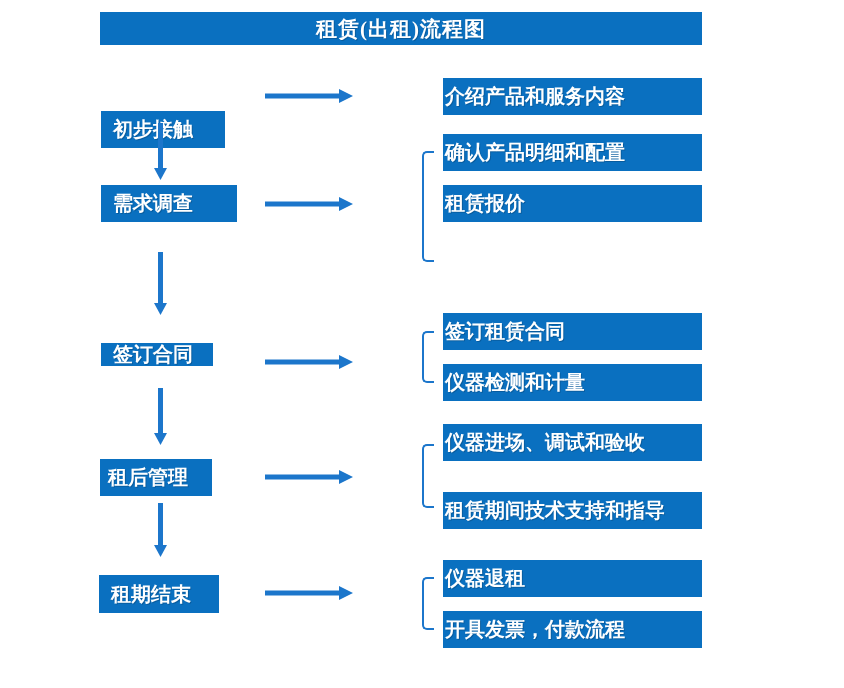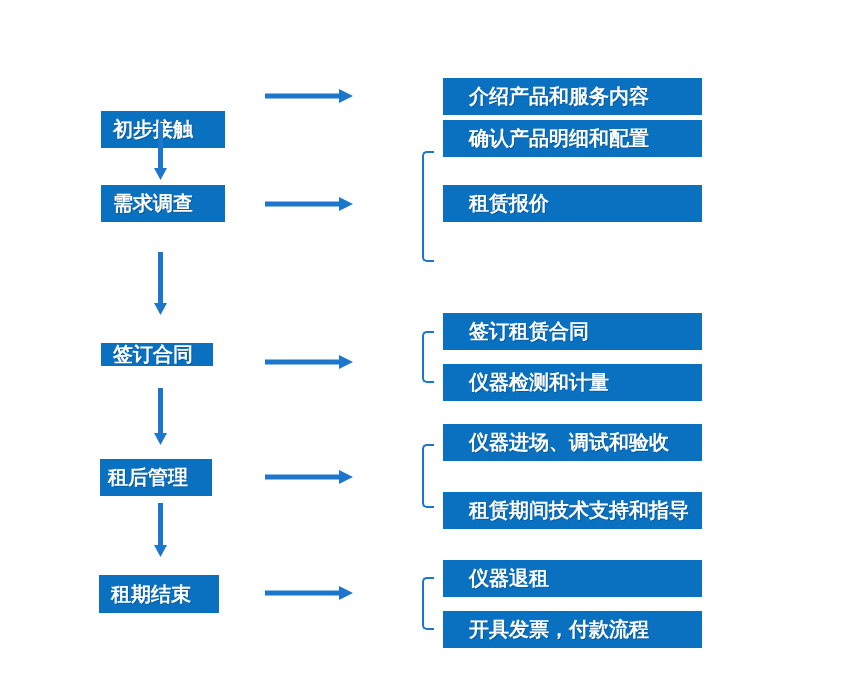--- a/index.html
+++ b/index.html
@@ -17,41 +17,44 @@
     position:absolute;background:var(--box-blue);color:var(--text-white);
     font-weight:bold;display:flex;align-items:center;
     text-shadow:1px 1px 0 rgba(0,0,0,0.18);box-sizing:border-box;
   }
   .title-bar{
     left:100px;top:12px;width:602px;height:33px;justify-content:center;
     font-size:21px;letter-spacing:1px;
   }
   .stage-box{font-size:20px;padding-left:12px;}
   .s1{left:101px;top:79px;width:124px;height:37px;margin-top:32px;}
-  .s2{left:101px;top:185px;width:124px;height:37px;}
+  .s2{left:101px;top:185px;width:136px;height:37px;}
   .s3{left:101px;top:343px;width:112px;height:23px;}
   .s4{left:100px;top:459px;width:112px;height:37px;padding-left:8px;}
   .s5{left:99px;top:575px;width:120px;height:38px;}
   .detail-box{
-    left:443px;width:259px;height:37px;font-size:20px;padding-left:26px;
+    left:443px;width:259px;height:37px;font-size:20px;padding-left:2px;
   }
   .harrow,.varrow{position:absolute;display:block;}
   .harrow line,.varrow line{stroke:var(--arrow-blue);stroke-width:5;}
   .harrow polygon,.varrow polygon{fill:var(--arrow-blue);}
   .bracket{
     position:absolute;left:422px;width:12px;
     border:2px solid var(--arrow-blue);border-right:none;
     border-radius:5px 0 0 5px;box-sizing:border-box;background:transparent;
   }
 </style>
 </head>
 <body>
 
 <div class="canvas">
 
+  <div class="bar title-bar">
+    <span>租赁(出租)流程图</span>
+  </div>
 
   <div class="bar stage-box s1">初步接触</div>
   <div class="bar stage-box s2">需求调查</div>
   <div class="bar stage-box s3">签订合同</div>
   <div class="bar stage-box s4">租后管理</div>
   <div class="bar stage-box s5">租期结束</div>
 
   <svg class="varrow" style="left:154px;top:123px" width="13" height="57">
     <line x1="6.5" y1="0" x2="6.5" y2="45"></line>
       <polygon points="0,45 13,45 6.5,57"></polygon>
@@ -90,21 +93,21 @@
       <polygon points="74,0 88,7 74,14"></polygon>
   </svg>
 
   <div class="bracket" style="top:151px;height:111px"></div>
   <div class="bracket" style="top:331px;height:52px"></div>
   <div class="bracket" style="top:444px;height:64px"></div>
   <div class="bracket" style="top:577px;height:53px"></div>
 
   <div class="bar detail-box" style="top:78px">介绍产品和服务内容</div>
 
-  <div class="bar detail-box" style="top:120px">确认产品明细和配置</div>
+  <div class="bar detail-box" style="top:134px">确认产品明细和配置</div>
   <div class="bar detail-box" style="top:185px">租赁报价</div>
 
   <div class="bar detail-box" style="top:313px">签订租赁合同</div>
   <div class="bar detail-box" style="top:364px">仪器检测和计量</div>
 
   <div class="bar detail-box" style="top:424px">仪器进场、调试和验收</div>
   <div class="bar detail-box" style="top:492px">租赁期间技术支持和指导</div>
 
   <div class="bar detail-box" style="top:560px">仪器退租</div>
   <div class="bar detail-box" style="top:611px">开具发票，付款流程</div>

